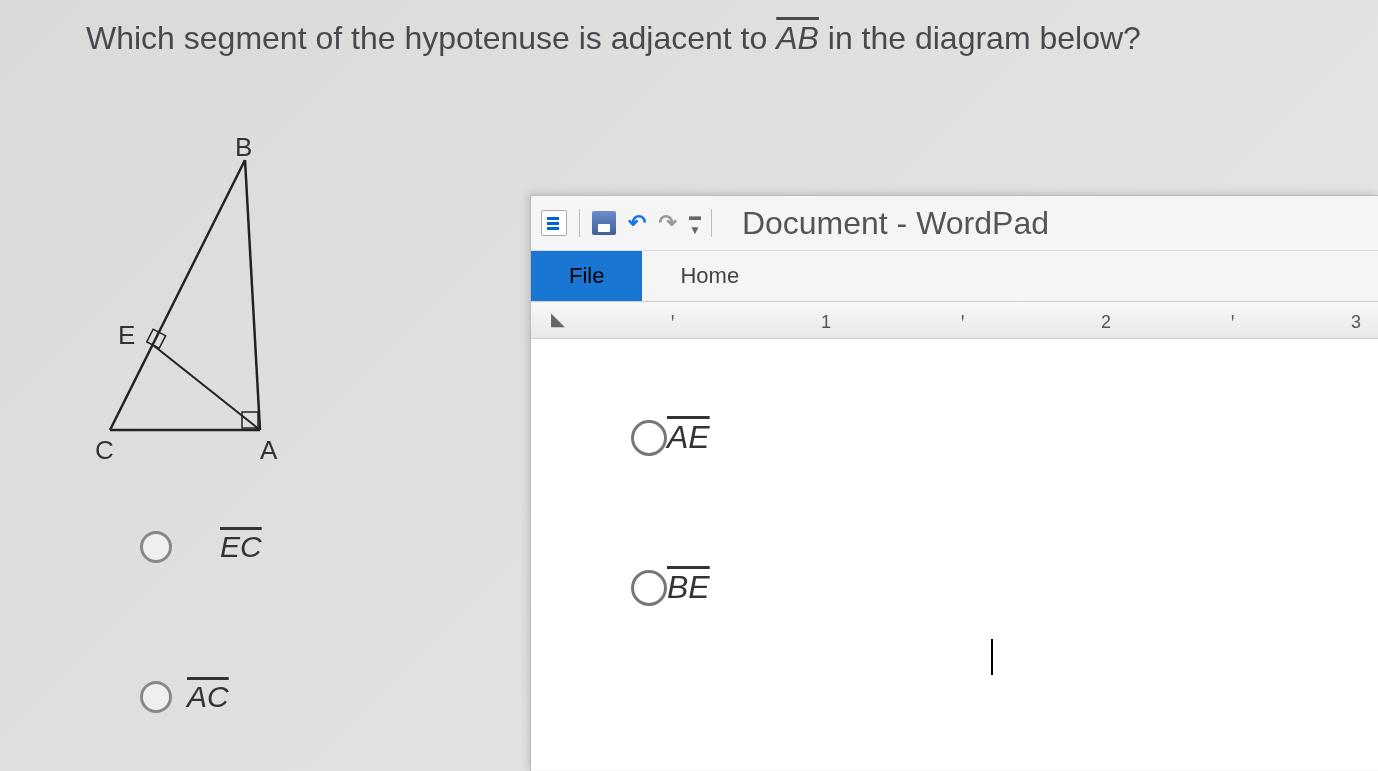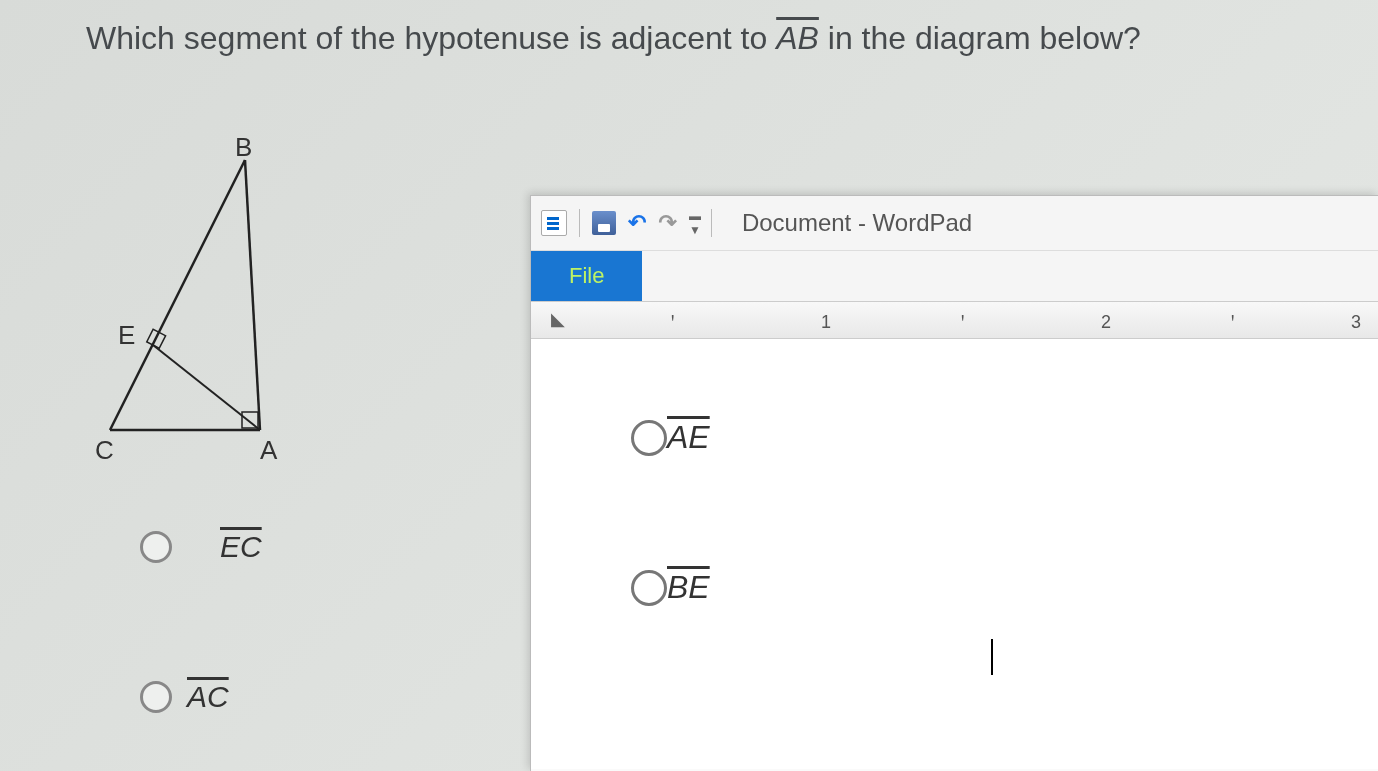--- a/index.html
+++ b/index.html
@@ -117,40 +117,40 @@
       color: #1a73e8;
       font-weight: bold;
     }
     .wp-redo { color: #999; }
     .wp-dropdown {
       font-size: 12px;
       color: #666;
       letter-spacing: -2px;
     }
     .wp-title {
-      font-size: 24px;
+      font-size: 32px;
       color: #555;
       margin-left: 18px;
     }
     .wp-tabs {
       height: 50px;
       display: flex;
       align-items: stretch;
       background: #f5f5f5;
     }
     .wp-tab {
       padding: 12px 38px;
       font-size: 22px;
       color: #444;
       display: flex;
       align-items: center;
     }
     .wp-tab.active {
       background: #1976d2;
-      color: #bef264;
+      color: #000000;
     }
     .wp-ruler {
       height: 38px;
       background: linear-gradient(#f8f8f8, #e8e8e8);
       border-top: 1px solid #ccc;
       border-bottom: 1px solid #ccc;
       position: relative;
       font-size: 16px;
       color: #666;
     }
@@ -239,20 +239,21 @@
     <div class="wp-sep"></div>
     <div class="wp-save-icon"></div>
     <div class="wp-undo">↶</div>
     <div class="wp-redo">↷</div>
     <div class="wp-dropdown">▬<br>▼</div>
     <div class="wp-sep"></div>
     <div class="wp-title">Document - WordPad</div>
   </div>
   <div class="wp-tabs">
     <div class="wp-tab active">File</div>
+    <div class="wp-tab">Home</div>
   </div>
   <div class="wp-ruler">
     <span class="ruler-marker">◣</span>
     <span class="ruler-tick" style="left:140px;">ꞌ</span>
     <span class="ruler-tick" style="left:290px;">1</span>
     <span class="ruler-tick" style="left:430px;">ꞌ</span>
     <span class="ruler-tick" style="left:570px;">2</span>
     <span class="ruler-tick" style="left:700px;">ꞌ</span>
     <span class="ruler-tick" style="left:820px;">3</span>
   </div>

